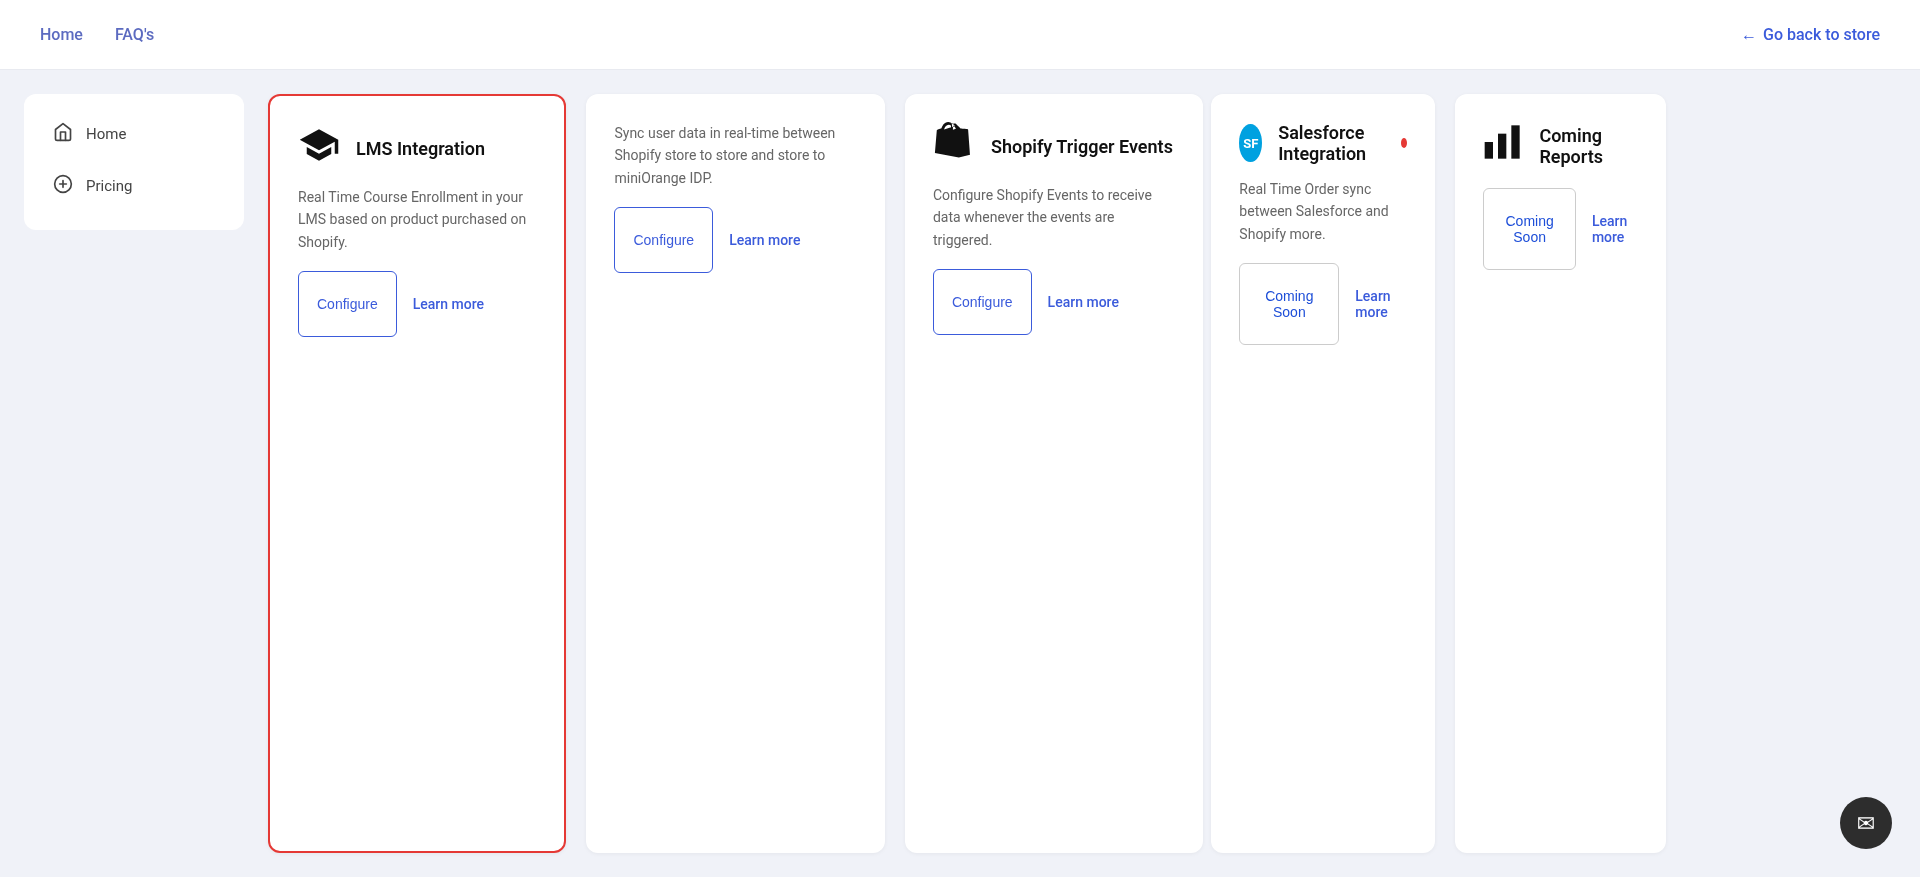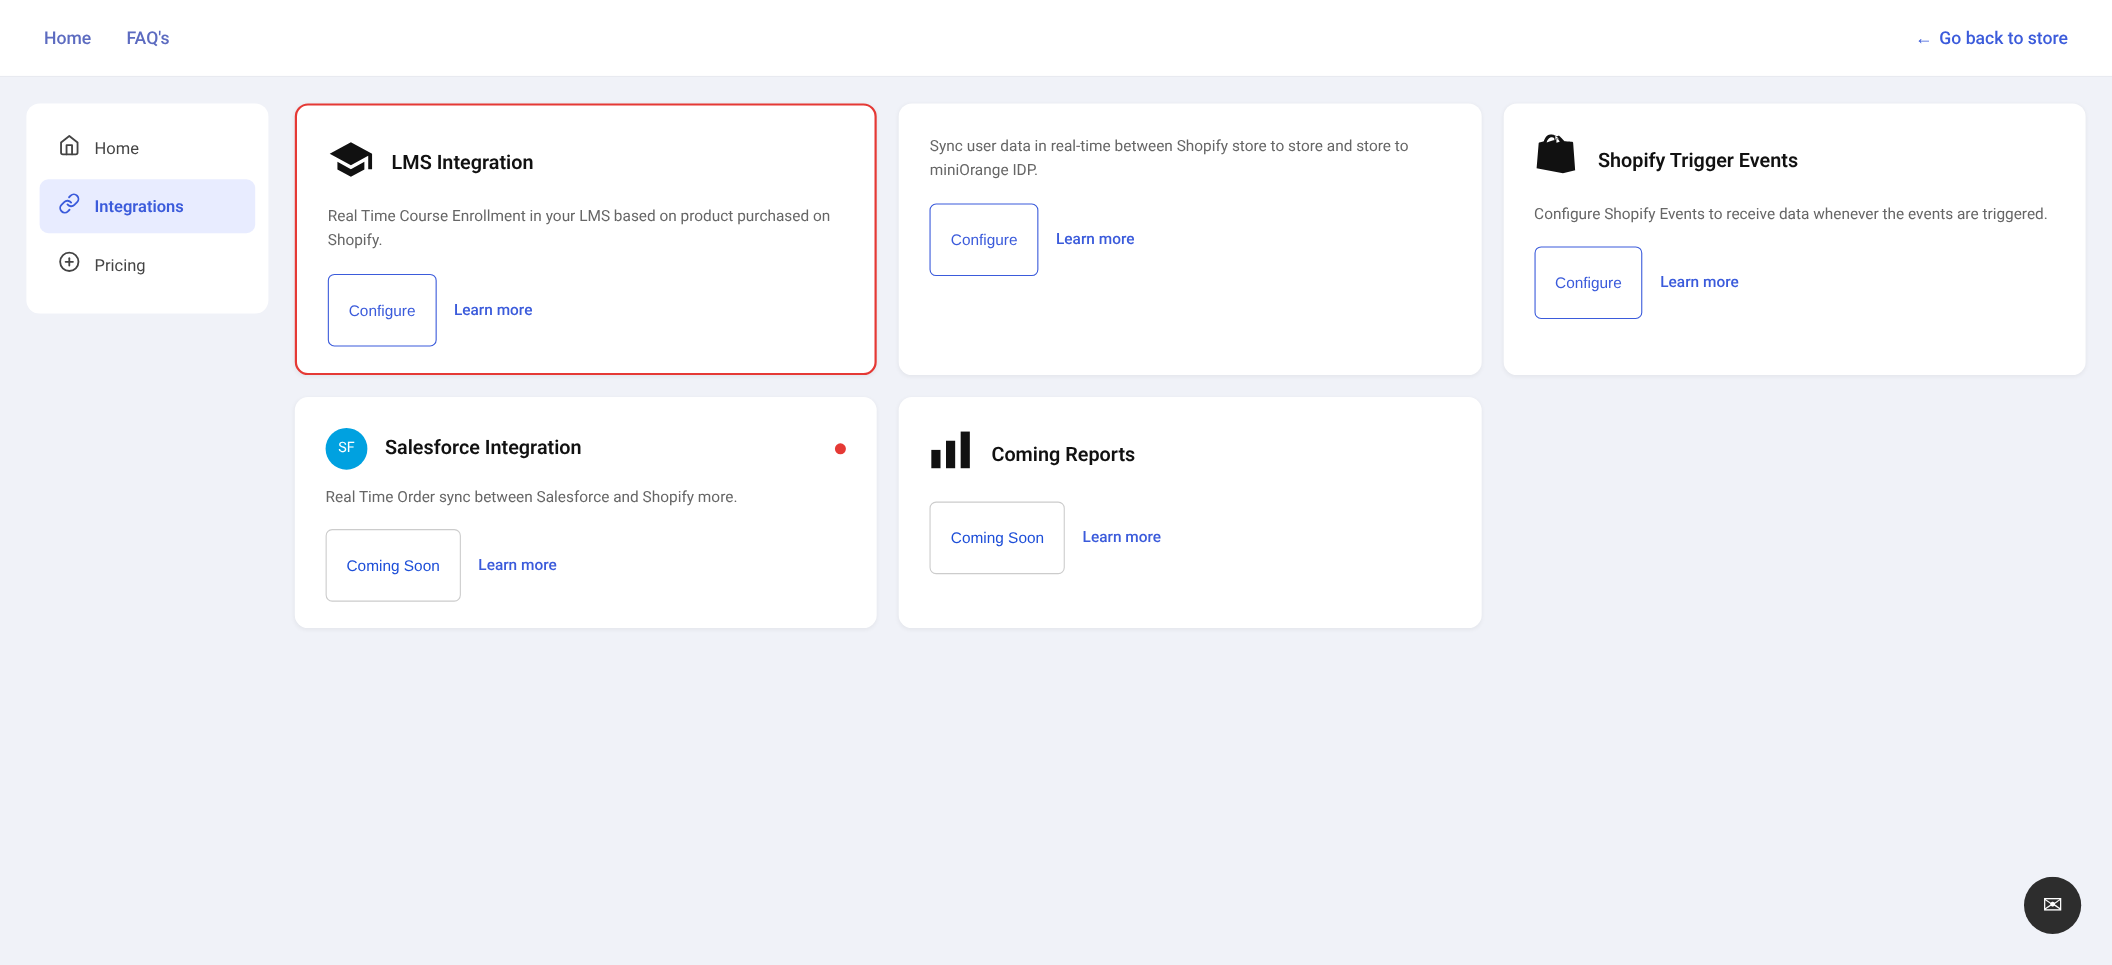--- a/index.html
+++ b/index.html
@@ -79,22 +79,22 @@
     .sidebar-icon {
       font-size: 18px;
       width: 22px;
       text-align: center;
     }
 
     
     .content {
       flex: 1;
       display: flex;
-      flex-direction: column;
-      gap: 20px;
+      flex-direction: row;
+      gap: 8px;
     }
 
     
     .cards-grid {
       display: grid;
       grid-template-columns: repeat(3, 1fr);
       gap: 20px;
     }
 
     .card {
@@ -163,21 +163,21 @@
     .salesforce-logo {
       width: 38px;
       height: 38px;
       background: #00a1e0;
       border-radius: 50%;
       display: flex;
       align-items: center;
       justify-content: center;
       color: white;
       font-size: 13px;
-      font-weight: 400;
+      font-weight: 700;
     }
 
     
     .red-dot {
       width: 10px;
       height: 10px;
       background: #e53935;
       border-radius: 50%;
       margin-left: auto;
     }
@@ -222,29 +222,20 @@
 
   <aside class="sidebar">
     <div class="sidebar-item">
       <span class="sidebar-icon">
         <svg width="20" height="20" viewBox="0 0 24 24" fill="none" stroke="currentColor" stroke-width="2" stroke-linecap="round" stroke-linejoin="round">
           <path d="M3 9l9-7 9 7v11a2 2 0 0 1-2 2H5a2 2 0 0 1-2-2z"></path>
           <polyline points="9 22 9 12 15 12 15 22"></polyline>
         </svg>
       </span>
       <span>Home</span>
-    </div>
-    <div class="sidebar-item active">
-      <span class="sidebar-icon">
-        <svg width="20" height="20" viewBox="0 0 24 24" fill="none" stroke="currentColor" stroke-width="2" stroke-linecap="round" stroke-linejoin="round">
-          <path d="M10 13a5 5 0 0 0 7.54.54l3-3a5 5 0 0 0-7.07-7.07l-1.72 1.71"></path>
-          <path d="M14 11a5 5 0 0 0-7.54-.54l-3 3a5 5 0 0 0 7.07 7.07l1.71-1.71"></path>
-        </svg>
-      </span>
-      <span>Integrations</span>
     </div>
     <div class="sidebar-item">
       <span class="sidebar-icon">
         <svg width="20" height="20" viewBox="0 0 24 24" fill="none" stroke="currentColor" stroke-width="2" stroke-linecap="round" stroke-linejoin="round">
           <circle cx="12" cy="12" r="10"></circle>
           <line x1="12" y1="8" x2="12" y2="16"></line>
           <line x1="8" y1="12" x2="16" y2="12"></line>
         </svg>
       </span>
       <span>Pricing</span>

